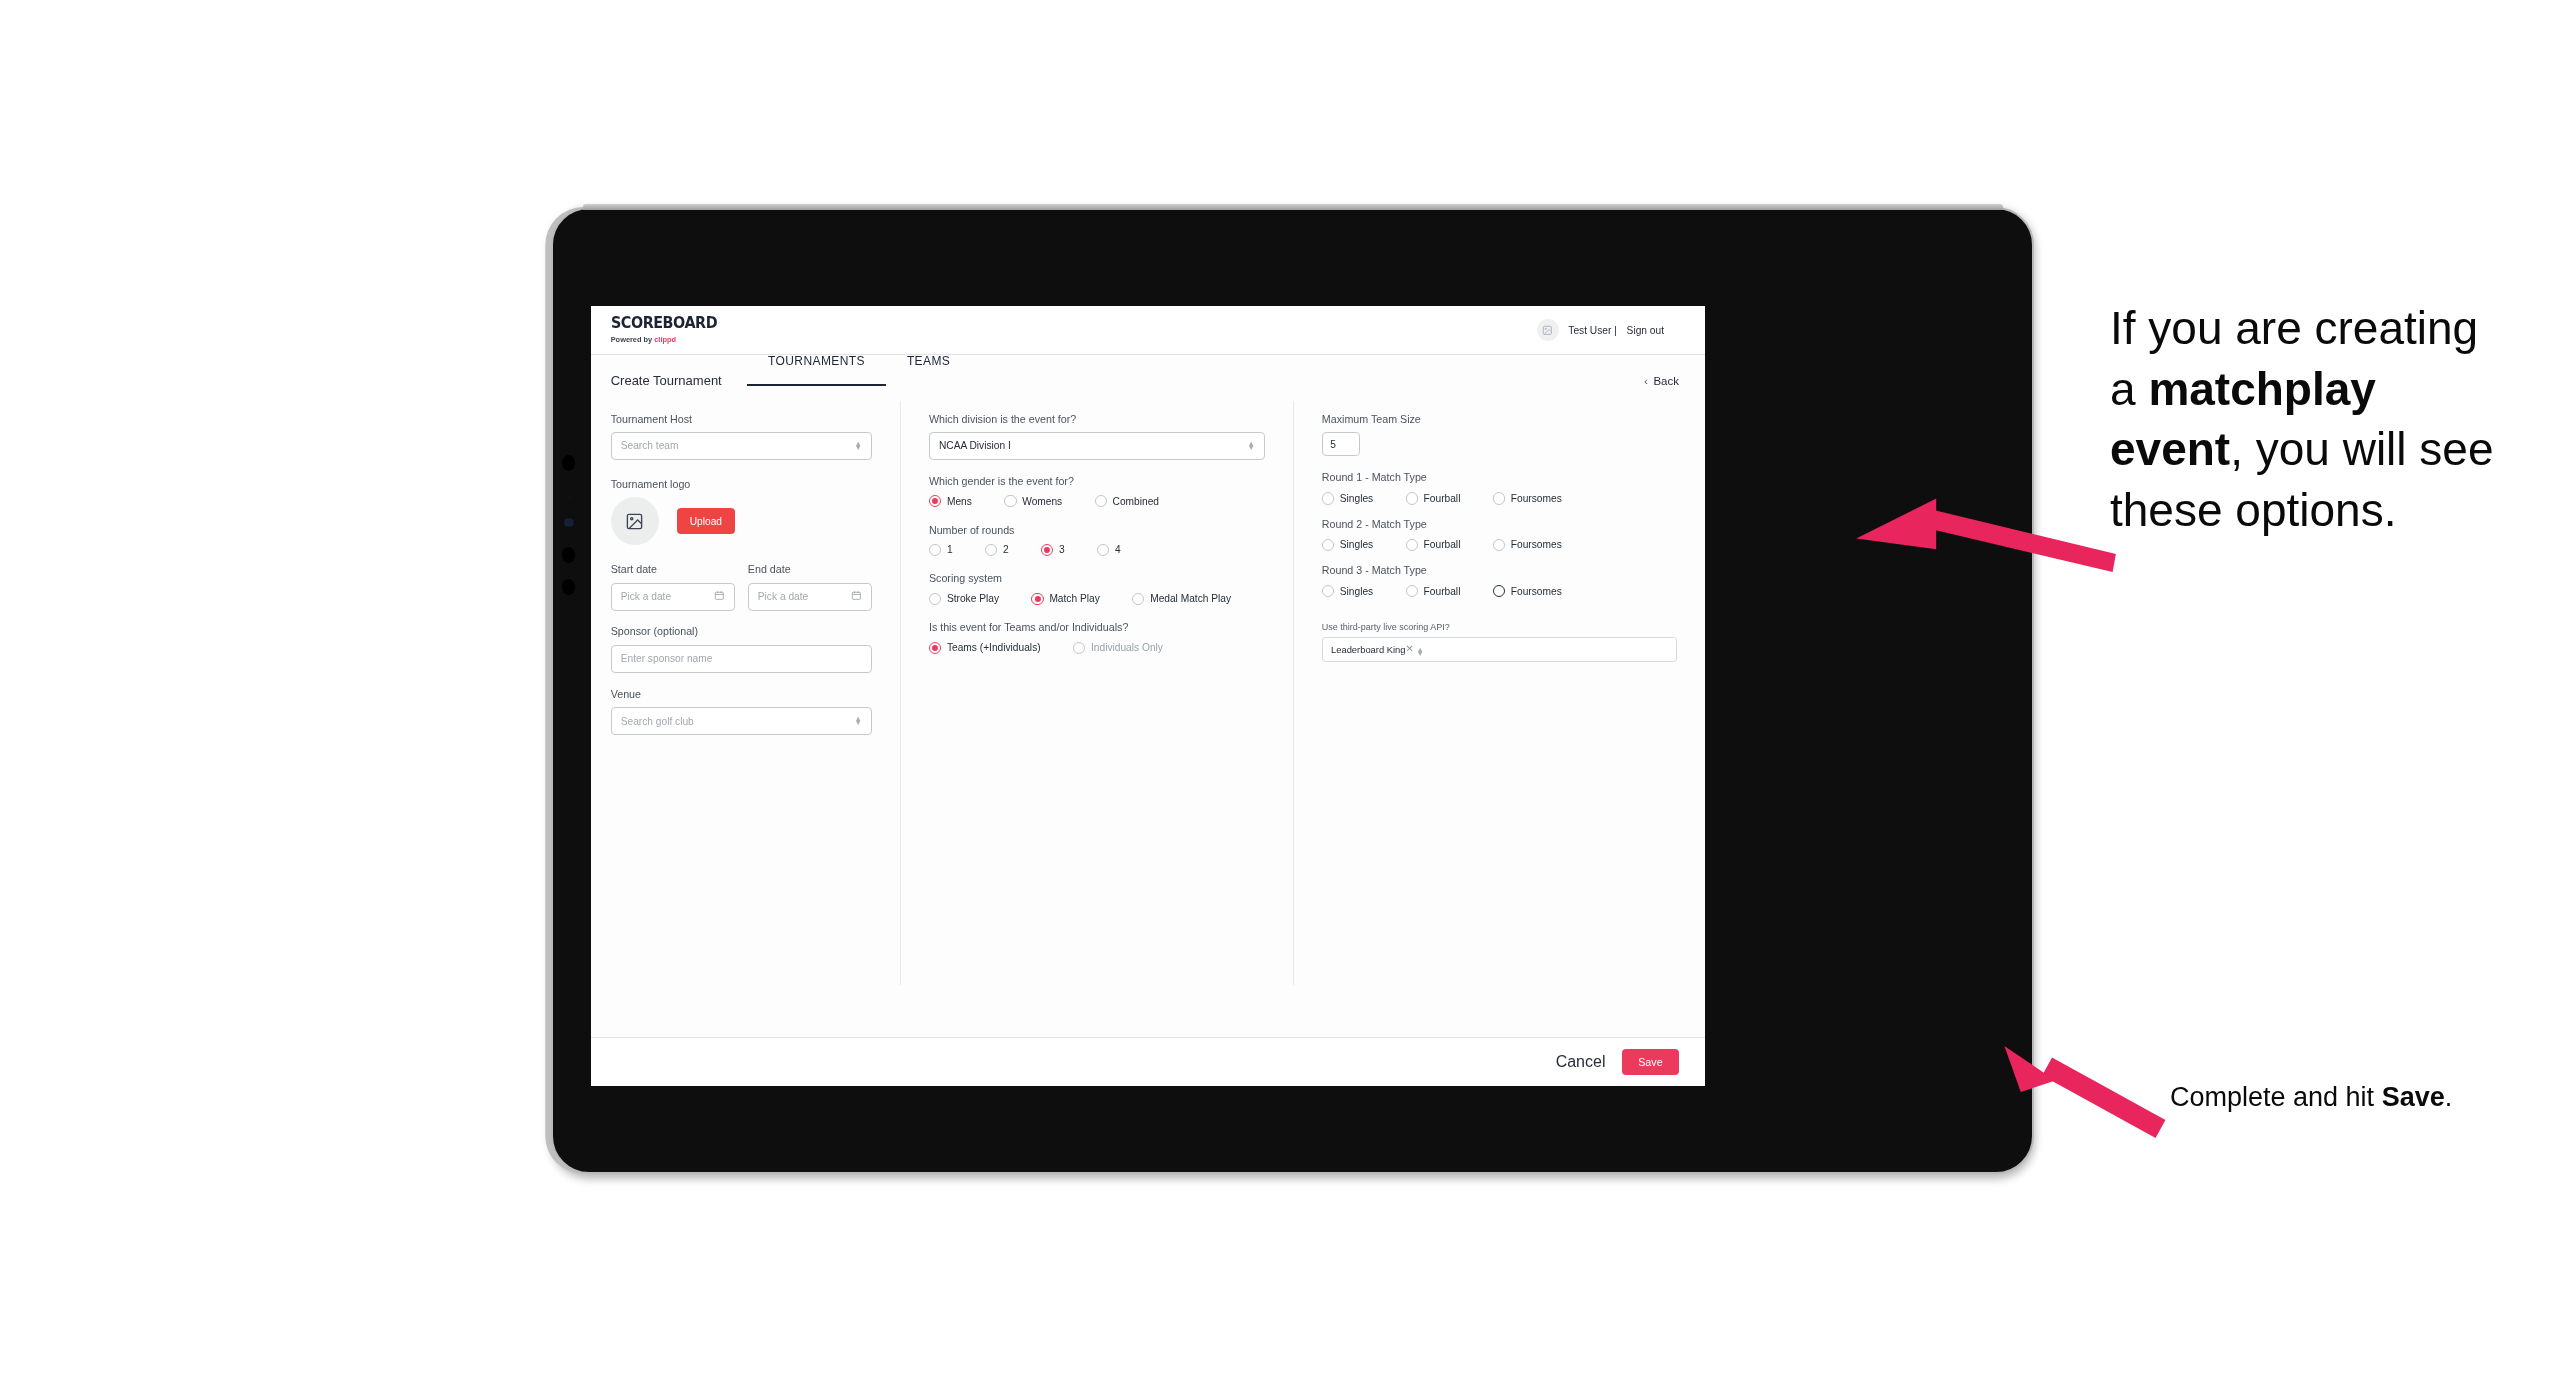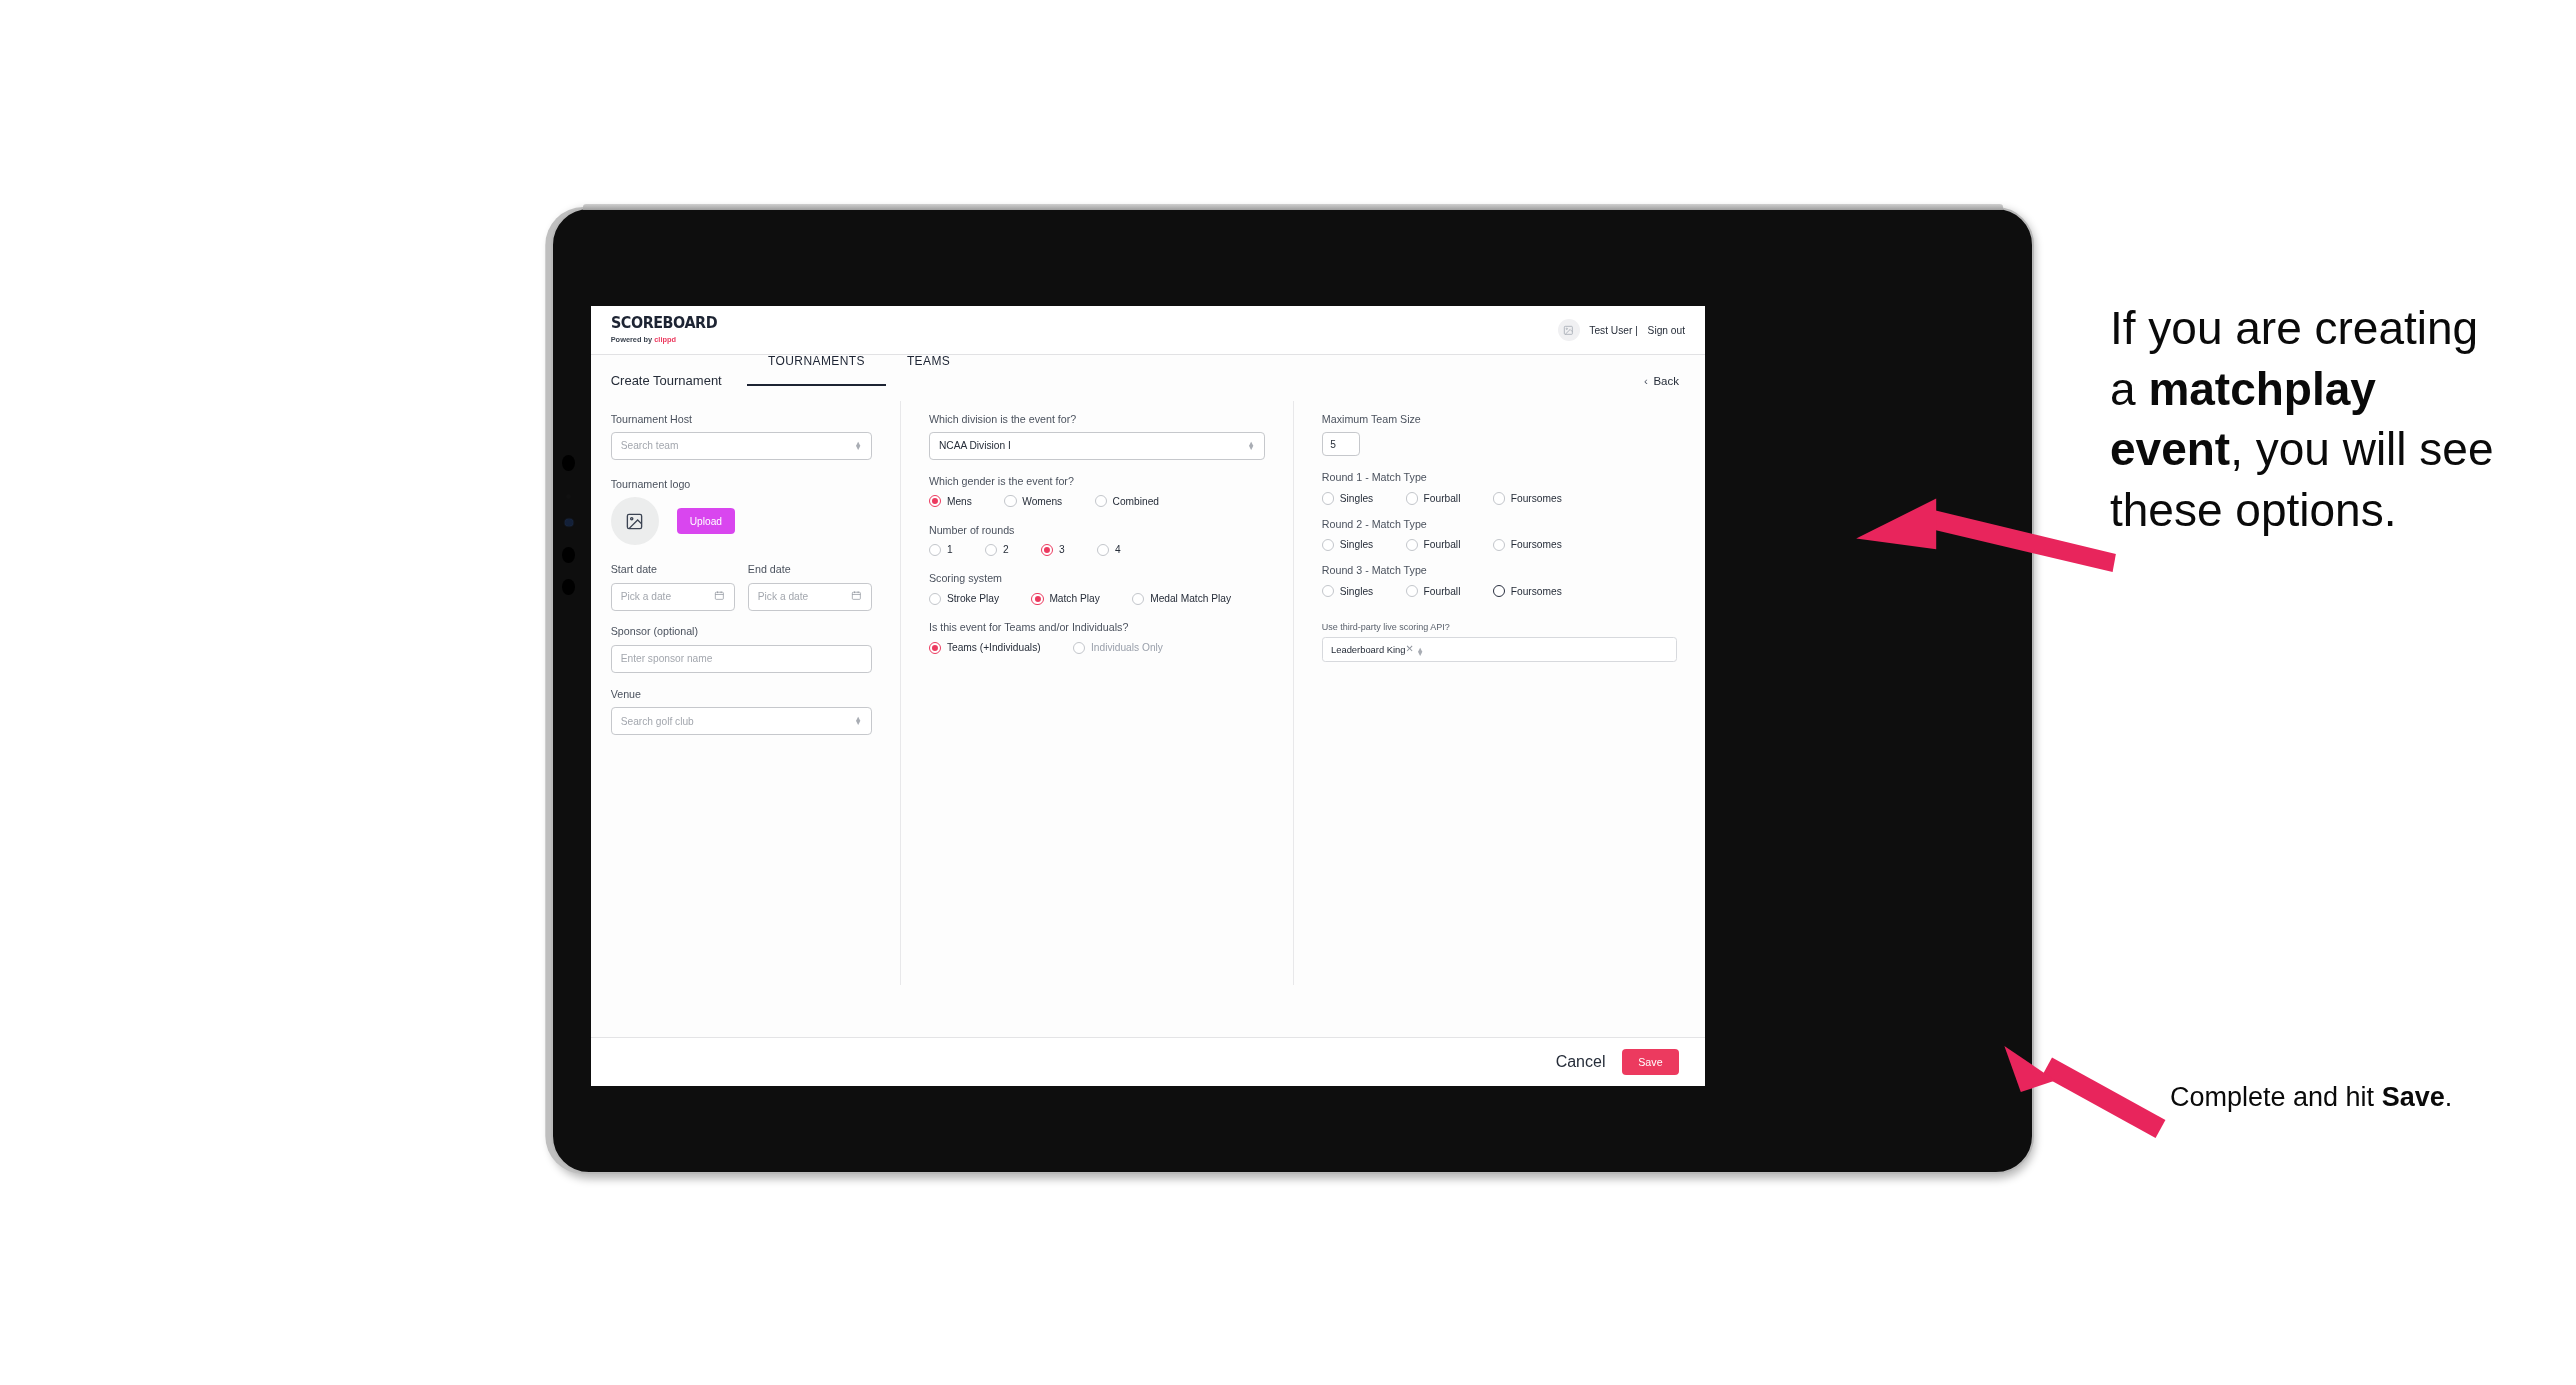--- a/index.html
+++ b/index.html
@@ -80,21 +80,21 @@
     border-bottom: 2.5px solid transparent;
     cursor: pointer;
     height: 100%;
     margin-top: 32px;
   }
   .navtab.active { border-bottom-color: #1d2433; }
 
   #nav-right {
     margin-left: auto;
     display: flex; align-items: center; gap: 9.8px;
-    padding-right: 20px;
+    padding-right: 41px;
     font-size: 10.2px; color: #323a47;
   }
   #avatar {
     width: 22px; height: 22px; border-radius: 50%;
     background: #f0f0f2;
     display: flex; align-items: center; justify-content: center;
   }
   #avatar svg { width: 10.7px; height: 10.7px; stroke: #9aa0ab; fill: none; stroke-width: 1.6; }
   #user-name { color: #262d39; }
   #signout { color: #262d39; }
@@ -158,21 +158,21 @@
 
   
   #logo-row { display: flex; align-items: center; gap: 18px; margin-top: 3.3px; }
   #logo-circle {
     width: 48px; height: 48px; border-radius: 50%;
     background: #eceded;
     display: flex; align-items: center; justify-content: center;
   }
   #logo-circle svg { width: 19px; height: 19px; stroke: #3c4453; fill: none; stroke-width: 1.7; }
   #upload-btn {
-    background: #d946ef; color: #fff;
+    background: #ef4444; color: #fff;
     font-size: 10.2px;
     padding: 7.4px 13px; border-radius: 4.1px;
     border: none; cursor: pointer;
   }
 
   .date-row { display: flex; gap: 13px; }
   .date-col { flex: 1; }
 
   
   .radio-row { display: flex; align-items: center; gap: 16px; flex-wrap: wrap; }

